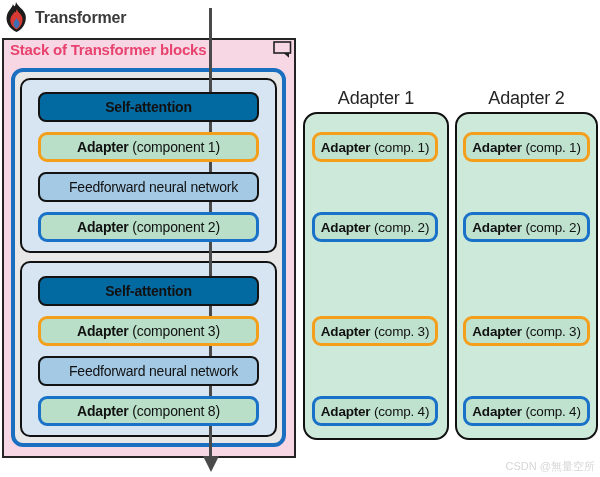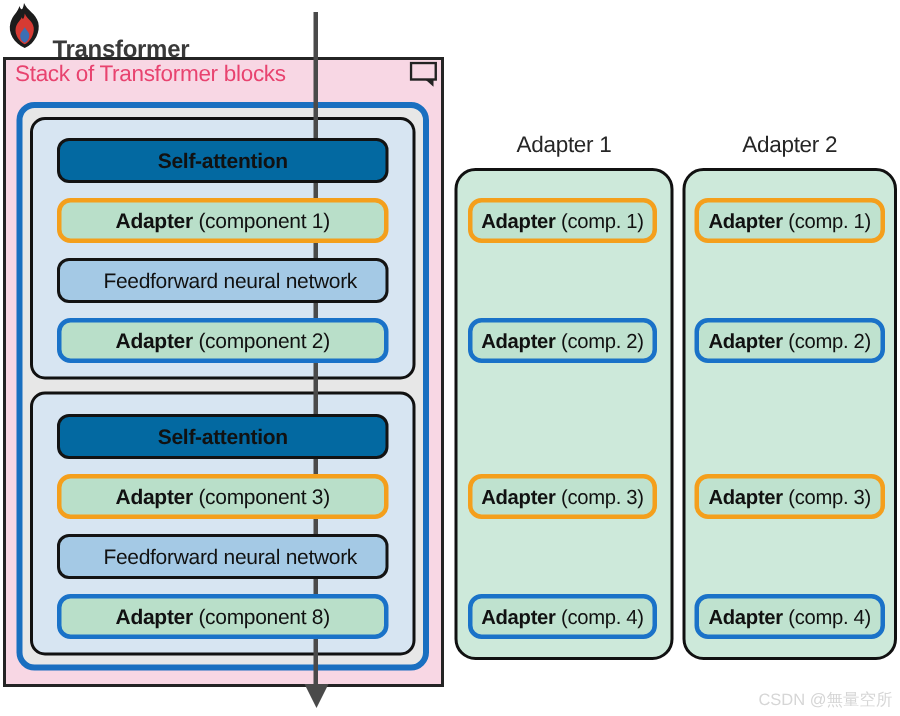--- a/index.html
+++ b/index.html
@@ -3,50 +3,50 @@
 <meta charset="utf-8">
 <style>
   html,body{margin:0;padding:0;background:#fff;}
   #stage{
     position:relative;width:600px;height:477px;background:#ffffff;
     font-family:"Liberation Sans", sans-serif;overflow:hidden;
     letter-spacing:-0.2px;
   }
   
   #flame{position:absolute;left:3px;top:2px;width:27px;height:33px;}
-  #app-title{position:absolute;left:35px;top:9px;font-size:16px;font-weight:600;color:#3a3a3a;margin-top:16px;}
+  #app-title{position:absolute;left:35px;top:9px;font-size:16px;font-weight:600;color:#3a3a3a;}
   
   #vline{position:absolute;left:209px;top:8px;width:3px;height:449px;background:#4a4a4a;z-index:4;}
   #arrowhead{position:absolute;left:203px;top:456px;width:0;height:0;z-index:4;
     border-left:8px solid transparent;border-right:8px solid transparent;border-top:16px solid #4a4a4a;}
   
   #pink-box{position:absolute;left:2px;top:38px;width:294px;height:420px;box-sizing:border-box;
     background:#f8d7e4;border:2px solid #242424;z-index:1;}
-  #stack-label{position:absolute;left:10px;top:41px;font-size:15px;font-weight:400;color:#e8436f;z-index:2;}
+  #stack-label{position:absolute;left:10px;top:41px;font-size:15px;font-weight:700;color:#e8436f;z-index:2;}
   #bubble{position:absolute;left:273px;top:41px;width:19px;height:17px;z-index:2;}
   
   #blue-box{position:absolute;left:11px;top:68px;width:275px;height:379px;box-sizing:border-box;
     background:#e7e7e7;border:4px solid #1a6fc0;border-radius:12px;z-index:2;}
   
   .block{position:absolute;left:20px;width:257px;height:176px;box-sizing:border-box;
     background:#d7e5f2;border:2px solid #111;border-radius:10px;z-index:3;}
   #block1{top:78px;height:175px;}
   #block2{top:261px;}
   
   .layer{position:absolute;left:38px;width:221px;height:30px;box-sizing:border-box;z-index:5;
     display:flex;align-items:center;justify-content:center;border-radius:8px;
     font-size:14px;color:#111;white-space:pre;}
   .layer .b{font-weight:700;}
   .layer .r{font-weight:400;}
   .attention{background:#0369a1;border:2px solid #131313;}
   .ffn{background:#a4c9e5;border:2px solid #131313;padding-left:10px;}
   .adapter-o{background:#b9dfc9;border:3px solid #f49f1c;border-radius:9px;}
   .adapter-b{background:#b9dfc9;border:3px solid #1a72c8;border-radius:9px;}
   
-  .panel-title{position:absolute;top:88px;font-size:15px;font-weight:500;color:#262626;text-align:center;z-index:2;}
+  .panel-title{position:absolute;top:88px;font-size:18px;font-weight:500;color:#262626;text-align:center;z-index:2;}
   #panel1-title{left:303px;width:146px;}
   #panel2-title{left:455px;width:143px;}
   .panel{position:absolute;top:112px;height:328px;box-sizing:border-box;z-index:1;
     background:#cde9da;border:2.5px solid #111;border-radius:14px;}
   #panel1{left:303px;width:146px;}
   #panel2{left:455px;width:143px;}
   .pitem{position:absolute;height:30px;box-sizing:border-box;z-index:2;
     display:flex;align-items:center;justify-content:center;border-radius:9px;
     font-size:13.5px;color:#111;white-space:pre;background:#bfe2cf;}
   .pitem .b{font-weight:700;}

